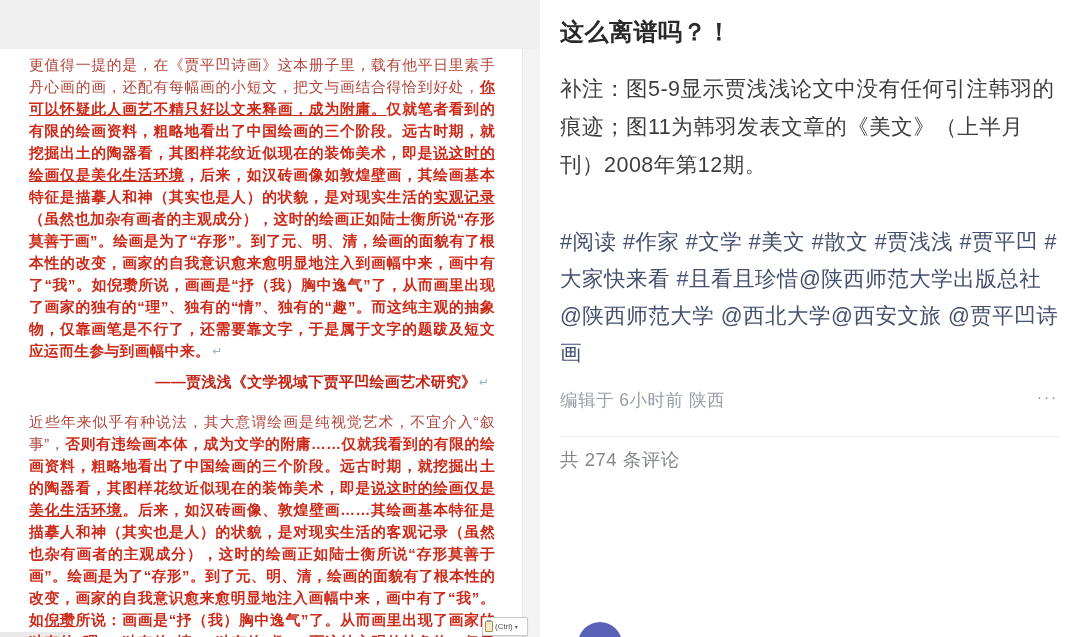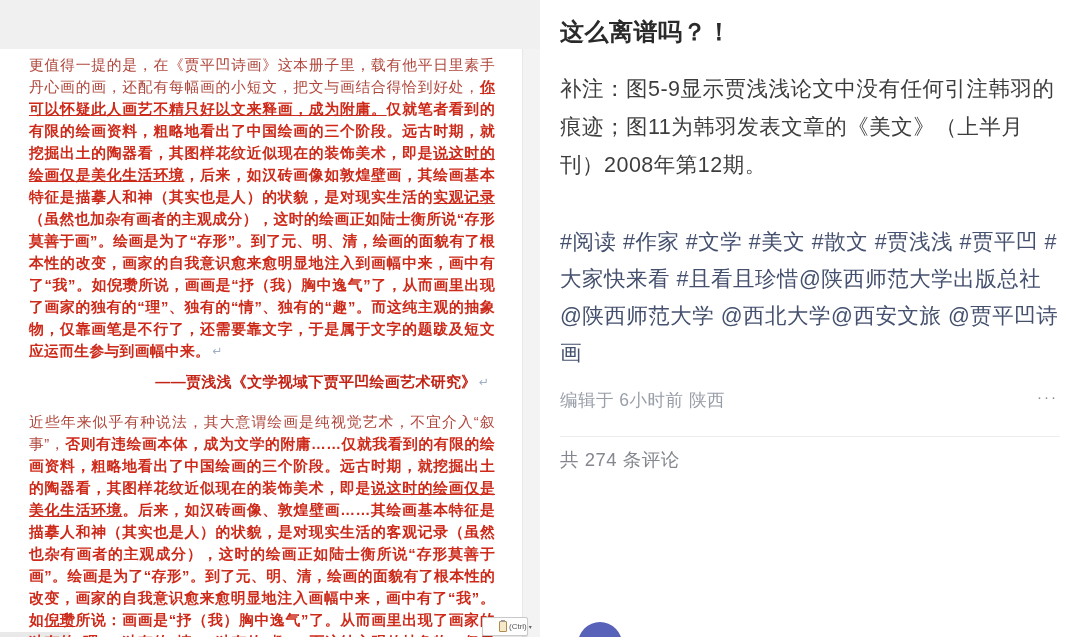--- a/index.html
+++ b/index.html
@@ -64,21 +64,21 @@
     padding-left: 2px;
   }
   .paste-btn {
     position: absolute; left: 482px; top: 617px;
     width: 46px; height: 19px;
     background: #fdfdfd;
     border: 1px solid #c9c9c9;
     border-radius: 2px;
     box-shadow: 0 1px 1px rgba(0,0,0,0.12);
     display: flex; align-items: center; gap: 2px;
-    padding: 0 16px;
+    padding: 0 2px;
     font-size: 8px; color: #555;
     white-space: nowrap;
   }
   .clipboard-glyph {
     width: 8px; height: 11px;
     border: 1px solid #b08c4a;
     background: #f6e9c9;
     position: relative; border-radius: 1px;
     flex: 0 0 8px;
   }

